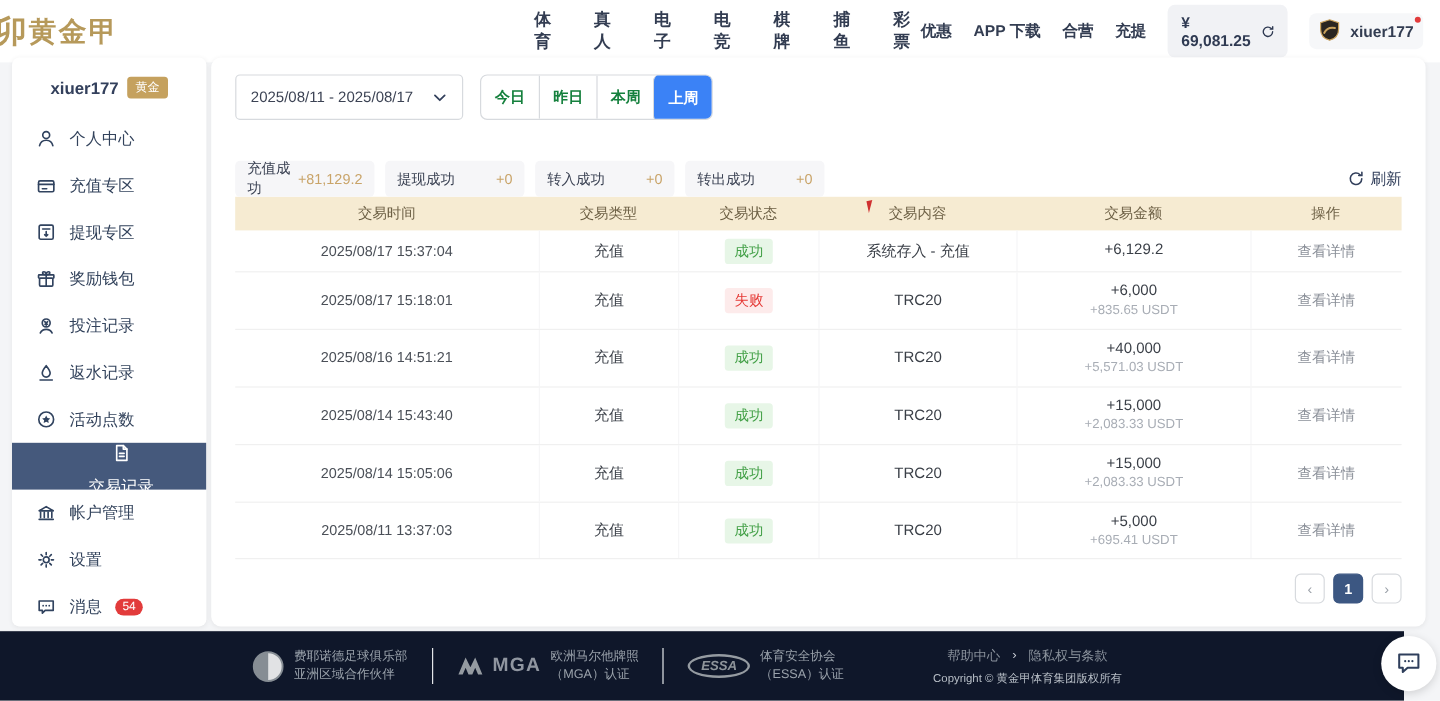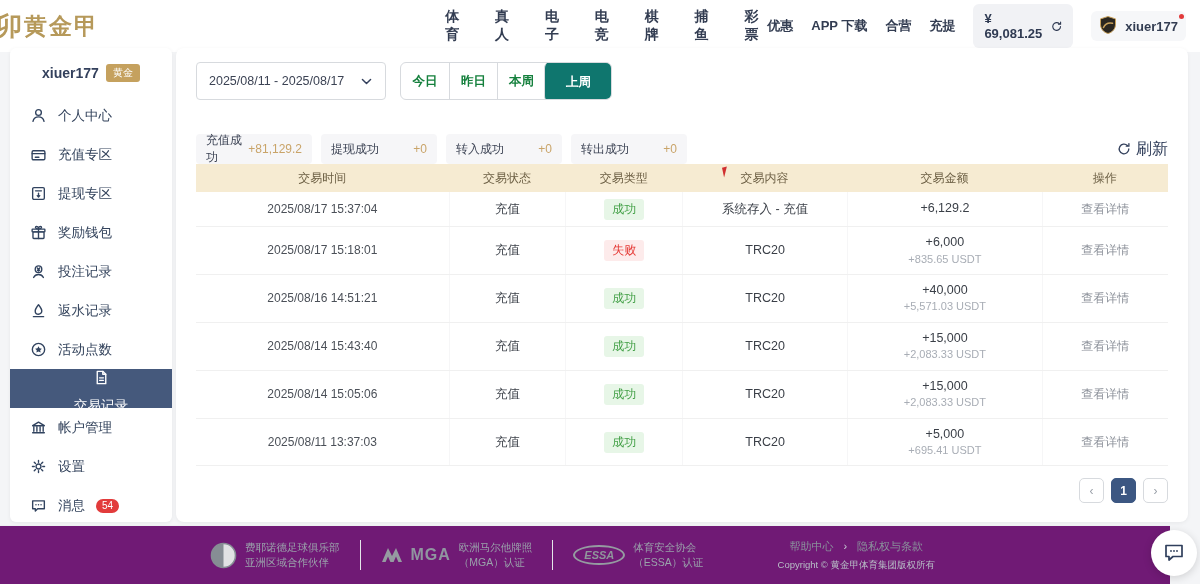--- a/index.html
+++ b/index.html
@@ -37,28 +37,28 @@
 
   .panel { position:absolute; left:176px; top:0; width:1012px; height:474px; background:#fff; border-radius:8px; box-shadow:0 1px 4px rgba(0,0,0,.06); padding:14px 20px 0 20px; }
 
   
   .filter-row { display:flex; align-items:center; gap:14px; }
   .date-picker { width:190px; height:38px; border:1px solid #d7dade; border-radius:4px; display:flex; align-items:center; justify-content:space-between; padding:0 12px; cursor:pointer; }
   .date-picker span { font-size:12.5px; color:#3c4354; }
   .tab-group { display:flex; border:1px solid #d7dade; border-radius:6px; height:38px; overflow:hidden; }
   .tab { width:48px; display:flex; align-items:center; justify-content:center; font-size:12.5px; font-weight:bold; color:#15803d; cursor:pointer; border-left:1px solid #d7dade; }
   .tab:first-child { border-left:none; }
-  .tab.active { background:#0f766e; color:#fff; border-radius:6px; margin:-1px; width:68px; height:40px; }
+  .tab.active { background:#3b82f6; color:#fff; border-radius:6px; margin:-1px; width:50px; height:40px; }
 
   
   .summary-row { display:flex; align-items:center; gap:9px; margin-top:34px; }
   .chip { background:#f6f6f8; border-radius:4px; height:30px; width:116px; display:flex; align-items:center; justify-content:space-between; padding:0 10px; }
   .chip .cl { font-size:12px; color:#3c4354; }
   .chip .cv { font-size:12px; color:#c9a469; }
-  .refresh-btn { margin-left:auto; display:flex; align-items:center; gap:5px; font-size:16px; color:#33405c; cursor:pointer; }
+  .refresh-btn { margin-left:auto; display:flex; align-items:center; gap:5px; font-size:13px; color:#33405c; cursor:pointer; }
 
   
   .tbl { }
   .trow { display:flex; align-items:stretch; }
   .thead { background:#f6ebd2; height:28px; }
   .thead .cell { font-size:12px; color:#6d6045; display:flex; align-items:center; justify-content:center; position:relative; }
   .c1{width:26%;} .c2{width:12%;} .c3{width:12%;} .c4{width:17%;} .c5{width:20%;} .c6{width:13%;}
   .tbody-row { border-bottom:1px solid #f0f0f0; }
   .tbody-row .cell { display:flex; flex-direction:column; align-items:center; justify-content:center; padding:7px 0; min-height:45px; }
   .tbody-row .cell + .cell { border-left:1px solid #f6f6f7; }
@@ -73,21 +73,21 @@
   .t-sub { font-size:11px; color:#a8adb5; line-height:1.4; }
   .t-action { font-size:12px; color:#8b9099; cursor:pointer; }
   .cursor-artifact { position:absolute; left:calc(50% - 42px); top:3px; width:0; height:0; border-left:5px solid #d03030; border-bottom:10px solid transparent; transform:rotate(-12deg); }
 
   
   .pagination { display:flex; justify-content:flex-end; gap:7px; margin-top:12px; }
   .pg { width:25px; height:25px; border:1px solid #d7dade; border-radius:5px; background:#fff; display:flex; align-items:center; justify-content:center; font-size:12px; color:#9aa0a8; cursor:pointer; }
   .pg.current { background:#3c5782; border-color:#3c5782; color:#fff; font-weight:bold; }
 
   
-  .footer { position:absolute; left:0; top:525px; width:1170px; height:59px; background:#701a75; border-top:1px solid #eef0f2; display:flex; align-items:center; }
+  .footer { position:absolute; left:0; top:525px; width:1170px; height:59px; background:#0f172a; border-top:1px solid #eef0f2; display:flex; align-items:center; }
   .partners { display:flex; align-items:center; margin-left:210px; }
   .partner { display:flex; align-items:center; gap:8px; }
   .p-text { font-size:10.5px; color:#9aa2ab; line-height:1.45; }
   .p-div { width:1px; height:30px; background:#e3e6e9; margin:0 20px; }
   .mga-word { font-size:16px; font-weight:bold; color:#9096a0; letter-spacing:1px; }
   .essa-oval { border:2px solid #959ba1; border-radius:50%; padding:2px 9px; font-size:11px; font-weight:bold; font-style:italic; color:#8f959b; }
   .footer-right { margin-left:auto; margin-right:235px; text-align:center; }
   .f-links { display:flex; align-items:center; gap:10px; justify-content:center;text-align:center; }
   .f-links a { font-size:11px; color:#8a929c; text-decoration:none; cursor:pointer; }
   .f-sep { color:#c9ced6; font-size:11px; }
@@ -267,22 +267,22 @@
             <path d="M13.5 8a5.5 5.5 0 1 1-1.6-3.9"></path>
             <path d="M13.6 1.8v3h-3"></path>
           </svg>
         <span>刷新</span>
       </div>
     </div>
 
     <div class="tbl">
       <div class="trow thead">
         <div class="cell c1">交易时间</div>
+        <div class="cell c2">交易类型</div>
         <div class="cell c3">交易状态</div>
-        <div class="cell c2">交易类型</div>
         <div class="cell c4">
             <span class="cursor-artifact"></span>
             <span>交易内容</span>
           </div>
         <div class="cell c5">交易金额</div>
         <div class="cell c6">操作</div>
       </div>
 
       <div class="trow tbody-row row-short">
         <div class="cell c1 t-time">2025/08/17 15:37:04</div>

